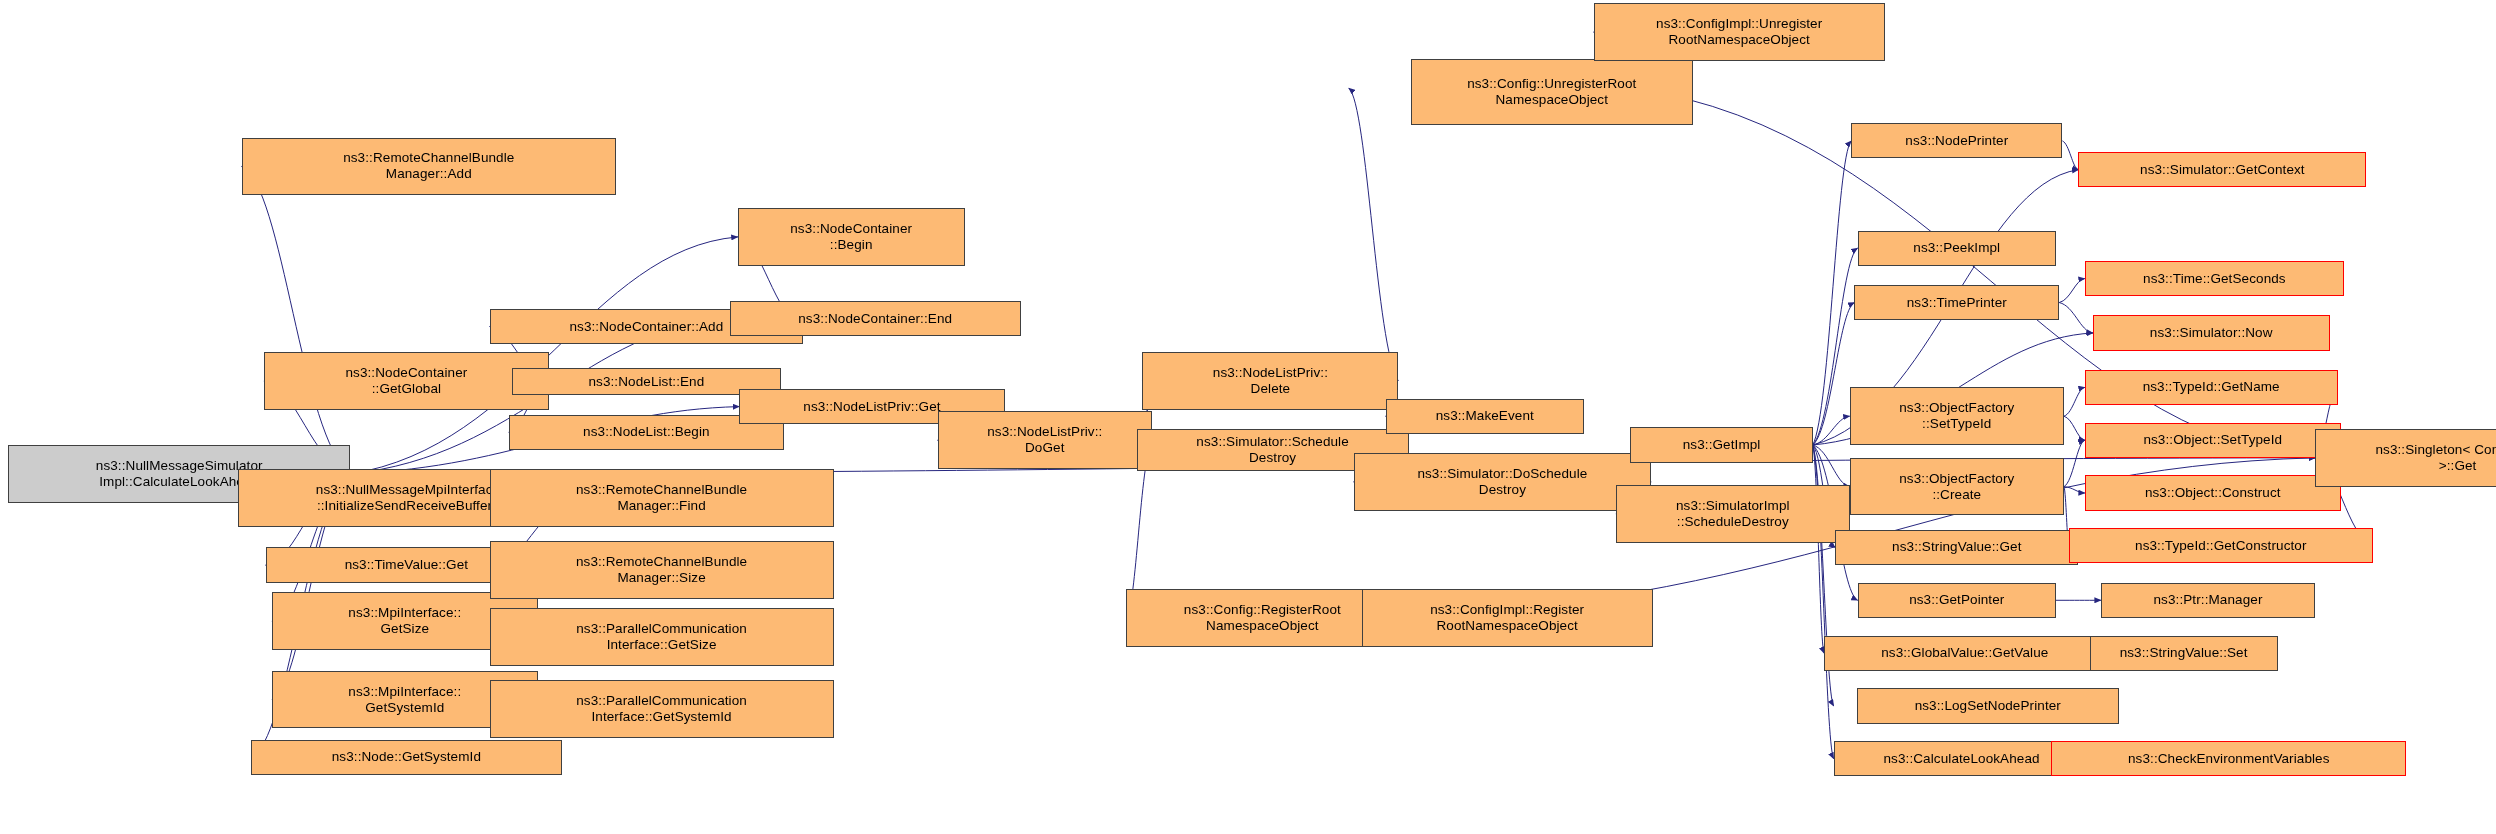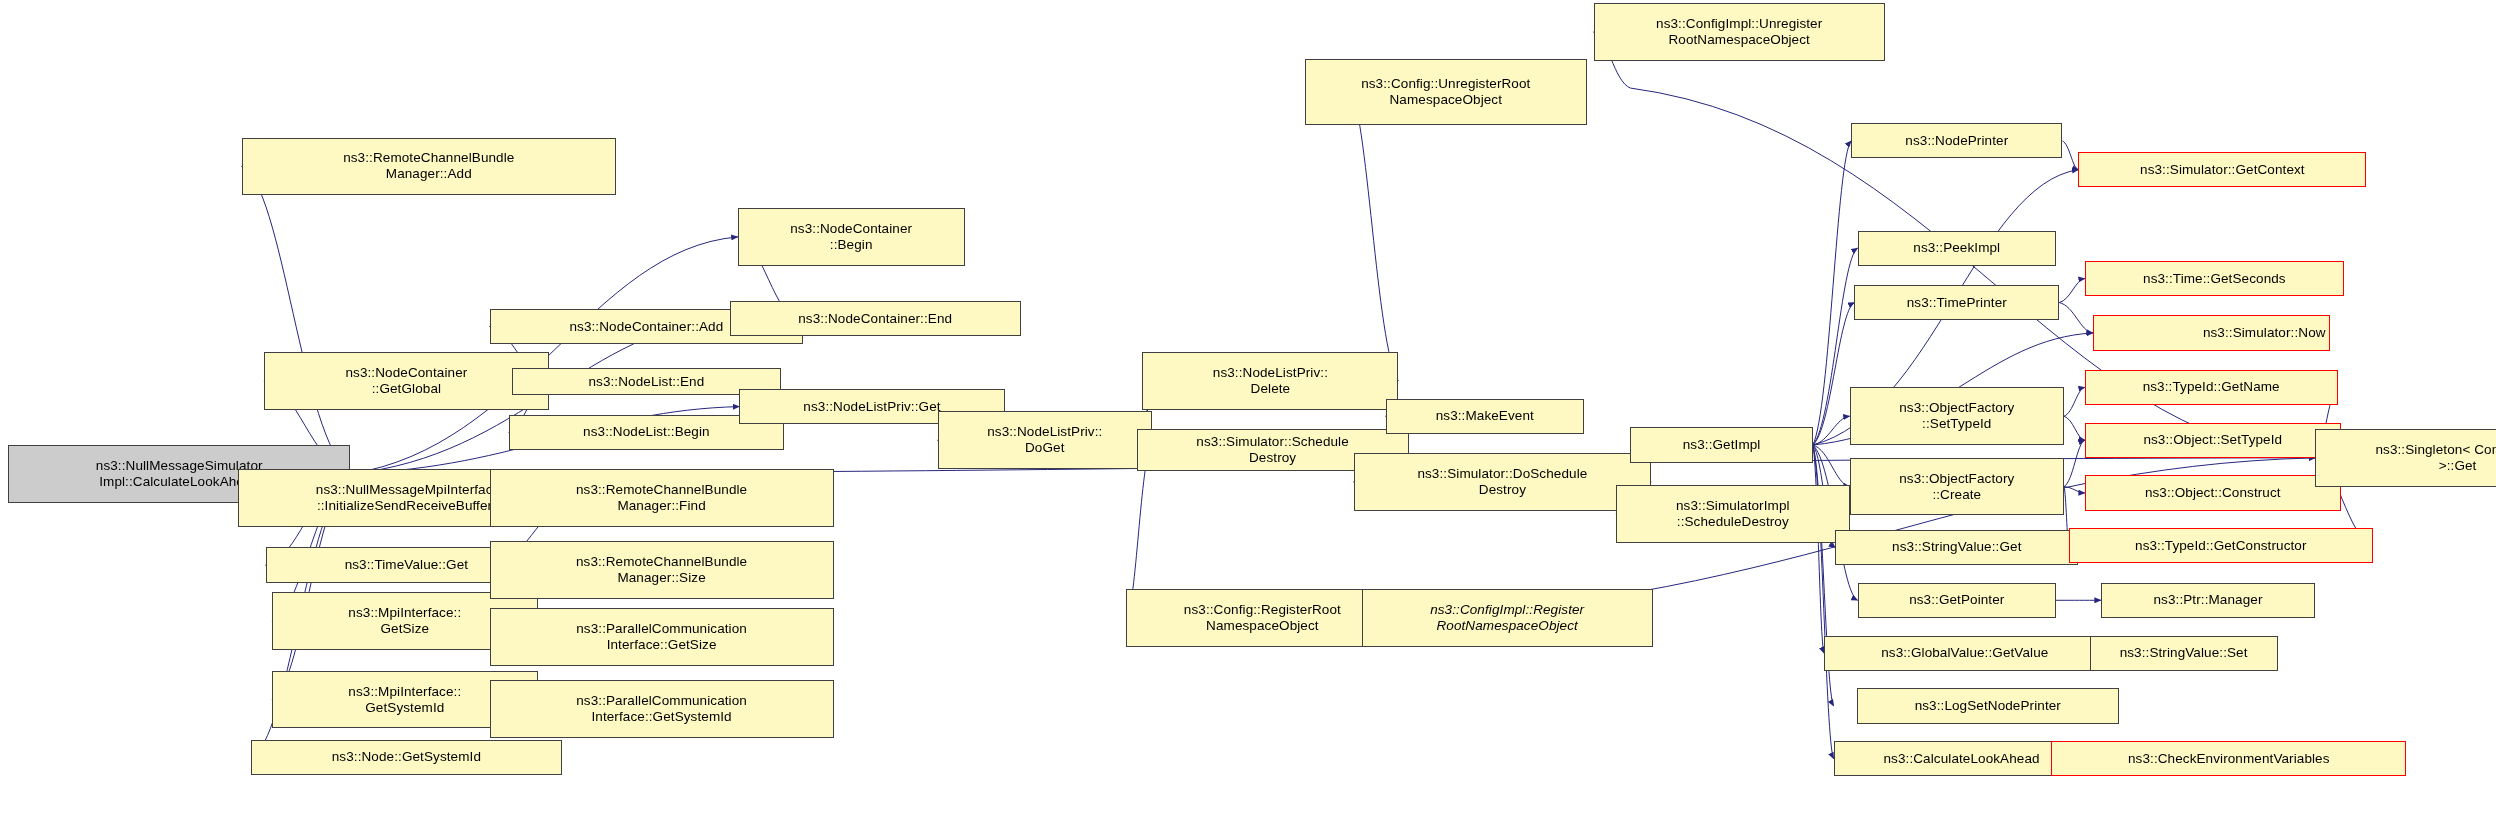--- a/index.html
+++ b/index.html
@@ -14,21 +14,21 @@
   #edge-layer {
     position:absolute;
     left:0; top:0;
     width:2496px; height:834px;
     pointer-events:none;
   }
   .node {
     position:absolute;
     box-sizing:border-box;
     border:1px solid #404040;
-    background:#fef9c3;
+    background:#fdba74;
     color:#000000;
     font-size:13.5px;
     line-height:16px;
     display:flex;
     align-items:center;
     justify-content:center;
     text-align:center;
     padding:1px 3px;
     white-space:pre-line;
     letter-spacing:0.1px;
@@ -147,47 +147,47 @@
       <div class="node" style="left: 729.6px; top: 300.944px; width: 291.2px; height: 35.2169px;"><span>ns3::NodeContainer::End</span></div>
       <div class="node" style="left: 739.2px; top: 388.987px; width: 265.6px; height: 35.2169px;"><span>ns3::NodeListPriv::Get</span></div>
       <div class="node" style="left: 937.6px; top: 411.397px; width: 214.4px; height: 57.6276px;"><span>ns3::NodeListPriv::
 DoGet</span></div>
       <div class="node" style="left: 1142.4px; top: 352.169px; width: 256px; height: 57.6276px;"><span>ns3::NodeListPriv::
 Delete</span></div>
       <div class="node" style="left: 1129.6px; top: 429px; width: 272px; height: 42px; margin-left: 7px;"><span>ns3::Simulator::Schedule
 Destroy</span></div>
       <div class="node" style="left: 1126.4px; top: 589.083px; width: 272px; height: 57.6276px;"><span>ns3::Config::RegisterRoot
 NamespaceObject</span></div>
-      <div class="node" style="left: 1305px; top: 59.2284px; width: 281.6px; height: 66px;"><span>ns3::Config::UnregisterRoot
+      <div class="node" style="left: 1411px; top: 59.2284px; width: 281.6px; height: 66px;"><span>ns3::Config::UnregisterRoot
 NamespaceObject</span></div>
       <div class="node" style="left: 1385.6px; top: 398.591px; width: 198.4px; height: 35.2169px;"><span>ns3::MakeEvent</span></div>
       <div class="node" style="left: 1353.6px; top: 453.017px; width: 297.6px; height: 57.6276px;"><span>ns3::Simulator::DoSchedule
 Destroy</span></div>
-      <div class="node" style="left: 1361.6px; top: 589.083px; width: 291.2px; height: 57.6276px; font-style: italic;"><span>ns3::ConfigImpl::Register
+      <div class="node" style="left: 1361.6px; top: 589.083px; width: 291.2px; height: 57.6276px;"><span>ns3::ConfigImpl::Register
 RootNamespaceObject</span></div>
       <div class="node" style="left: 1593.6px; top: 3.20154px; width: 291.2px; height: 57.6276px;"><span>ns3::ConfigImpl::Unregister
 RootNamespaceObject</span></div>
       <div class="node" style="left: 1616px; top: 485.033px; width: 233.6px; height: 57.6276px;"><span>ns3::SimulatorImpl
 ::ScheduleDestroy</span></div>
       <div class="node" style="left: 1630.4px; top: 427.405px; width: 182.4px; height: 35.2169px;"><span>ns3::GetImpl</span></div>
       <div class="node" style="left: 1851.2px; top: 123.259px; width: 211.2px; height: 35.2169px;"><span>ns3::NodePrinter</span></div>
       <div class="node" style="left: 1857.6px; top: 230.511px; width: 198.4px; height: 35.2169px;"><span>ns3::PeekImpl</span></div>
       <div class="node" style="left: 1854.4px; top: 284.937px; width: 204.8px; height: 35.2169px; text-align: center;"><span>ns3::TimePrinter</span></div>
       <div class="node" style="left: 1849.6px; top: 387.386px; width: 214.4px; height: 57.6276px;"><span>ns3::ObjectFactory
 ::SetTypeId</span></div>
       <div class="node" style="left: 1849.6px; top: 457.82px; width: 214.4px; height: 57.6276px;"><span>ns3::ObjectFactory
 ::Create</span></div>
       <div class="node" style="left: 1835.2px; top: 529.854px; width: 243.2px; height: 35.2169px;"><span>ns3::StringValue::Get</span></div>
       <div class="node" style="left: 1857.6px; top: 582.679px; width: 198.4px; height: 35.2169px;"><span>ns3::GetPointer</span></div>
       <div class="node" style="left: 1824px; top: 635.505px; width: 281.6px; height: 35.2169px;"><span>ns3::GlobalValue::GetValue</span></div>
       <div class="node" style="left: 1833.6px; top: 688.33px; width: 262.4px; height: 35.2169px; margin-left: 23px;"><span>ns3::LogSetNodePrinter</span></div>
       <div class="node" style="left: 1833.6px; top: 741.155px; width: 256px; height: 35.2169px;"><span>ns3::CalculateLookAhead</span></div>
       <div class="node hot" style="left: 2078.4px; top: 152.073px; width: 288px; height: 35.2169px;"><span>ns3::Simulator::GetContext</span></div>
       <div class="node hot" style="left: 2084.8px; top: 260.925px; width: 259.2px; height: 35.2169px;"><span>ns3::Time::GetSeconds</span></div>
-      <div class="node hot" style="left: 2092.8px; top: 315.351px; width: 236.8px; height: 35.2169px; text-align: right;"><span>ns3::Simulator::Now</span></div>
+      <div class="node hot" style="left: 2092.8px; top: 315.351px; width: 236.8px; height: 35.2169px;"><span>ns3::Simulator::Now</span></div>
       <div class="node hot" style="left: 2084.8px; top: 369.777px; width: 252.8px; height: 35.2169px;"><span>ns3::TypeId::GetName</span></div>
       <div class="node hot" style="left: 2084.8px; top: 422.603px; width: 256px; height: 35.2169px;"><span>ns3::Object::SetTypeId</span></div>
       <div class="node hot" style="left: 2084.8px; top: 475.428px; width: 256px; height: 35.2169px;"><span>ns3::Object::Construct</span></div>
       <div class="node hot" style="left: 2068.8px; top: 528.253px; width: 304px; height: 35.2169px;"><span>ns3::TypeId::GetConstructor</span></div>
       <div class="node" style="left: 2100.8px; top: 582.679px; width: 214.4px; height: 35.2169px;"><span>ns3::Ptr::Manager</span></div>
       <div class="node" style="left: 2089.6px; top: 635.505px; width: 188px; height: 35.2169px;"><span>ns3::StringValue::Set</span></div>
       <div class="node hot" style="left: 2051.2px; top: 741.155px; width: 355.2px; height: 35.2169px;"><span>ns3::CheckEnvironmentVariables</span></div>
       <div class="node" style="left: 2315.2px; top: 429.006px; width: 284.8px; height: 57.6276px;"><span>ns3::Singleton&lt; ConfigImpl
 &gt;::Get</span></div>
     </div>

